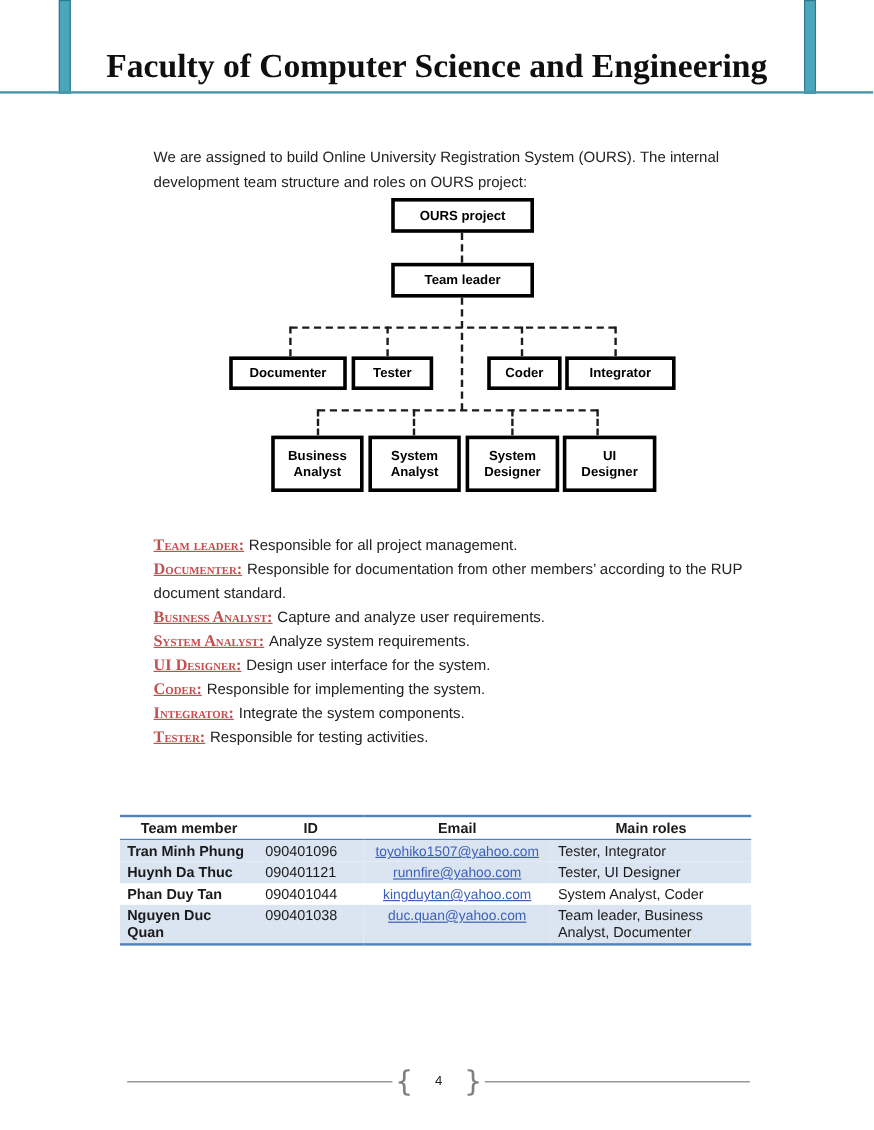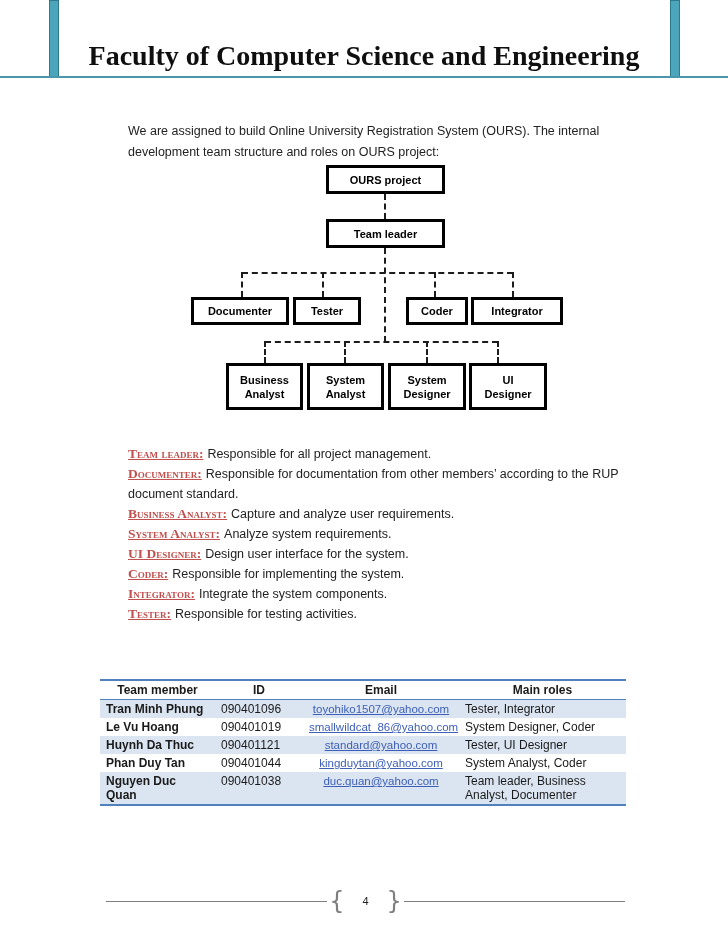--- a/index.html
+++ b/index.html
@@ -135,30 +135,24 @@
         <th>Main roles</th>
       </tr>
     </thead>
     <tbody>
       <tr class="band">
         <td class="name">Tran Minh Phung</td>
         <td>090401096</td>
         <td class="email"><span class="email-link">toyohiko1507@yahoo.com</span></td>
         <td>Tester, Integrator</td>
       </tr>
-      <tr>
-        <td class="name">Le Vu Hoang</td>
-        <td>090401019</td>
-        <td class="email"><span class="email-link">smallwildcat_86@yahoo.com</span></td>
-        <td>System Designer, Coder</td>
-      </tr>
       <tr class="band">
         <td class="name">Huynh Da Thuc</td>
         <td>090401121</td>
-        <td class="email"><span class="email-link">standard@yahoo.com</span></td>
+        <td class="email"><span class="email-link">runnfire@yahoo.com</span></td>
         <td>Tester, UI Designer</td>
       </tr>
       <tr>
         <td class="name">Phan Duy Tan</td>
         <td>090401044</td>
         <td class="email"><span class="email-link">kingduytan@yahoo.com</span></td>
         <td>System Analyst, Coder</td>
       </tr>
       <tr class="band">
         <td class="name">Nguyen Duc Quan</td>

